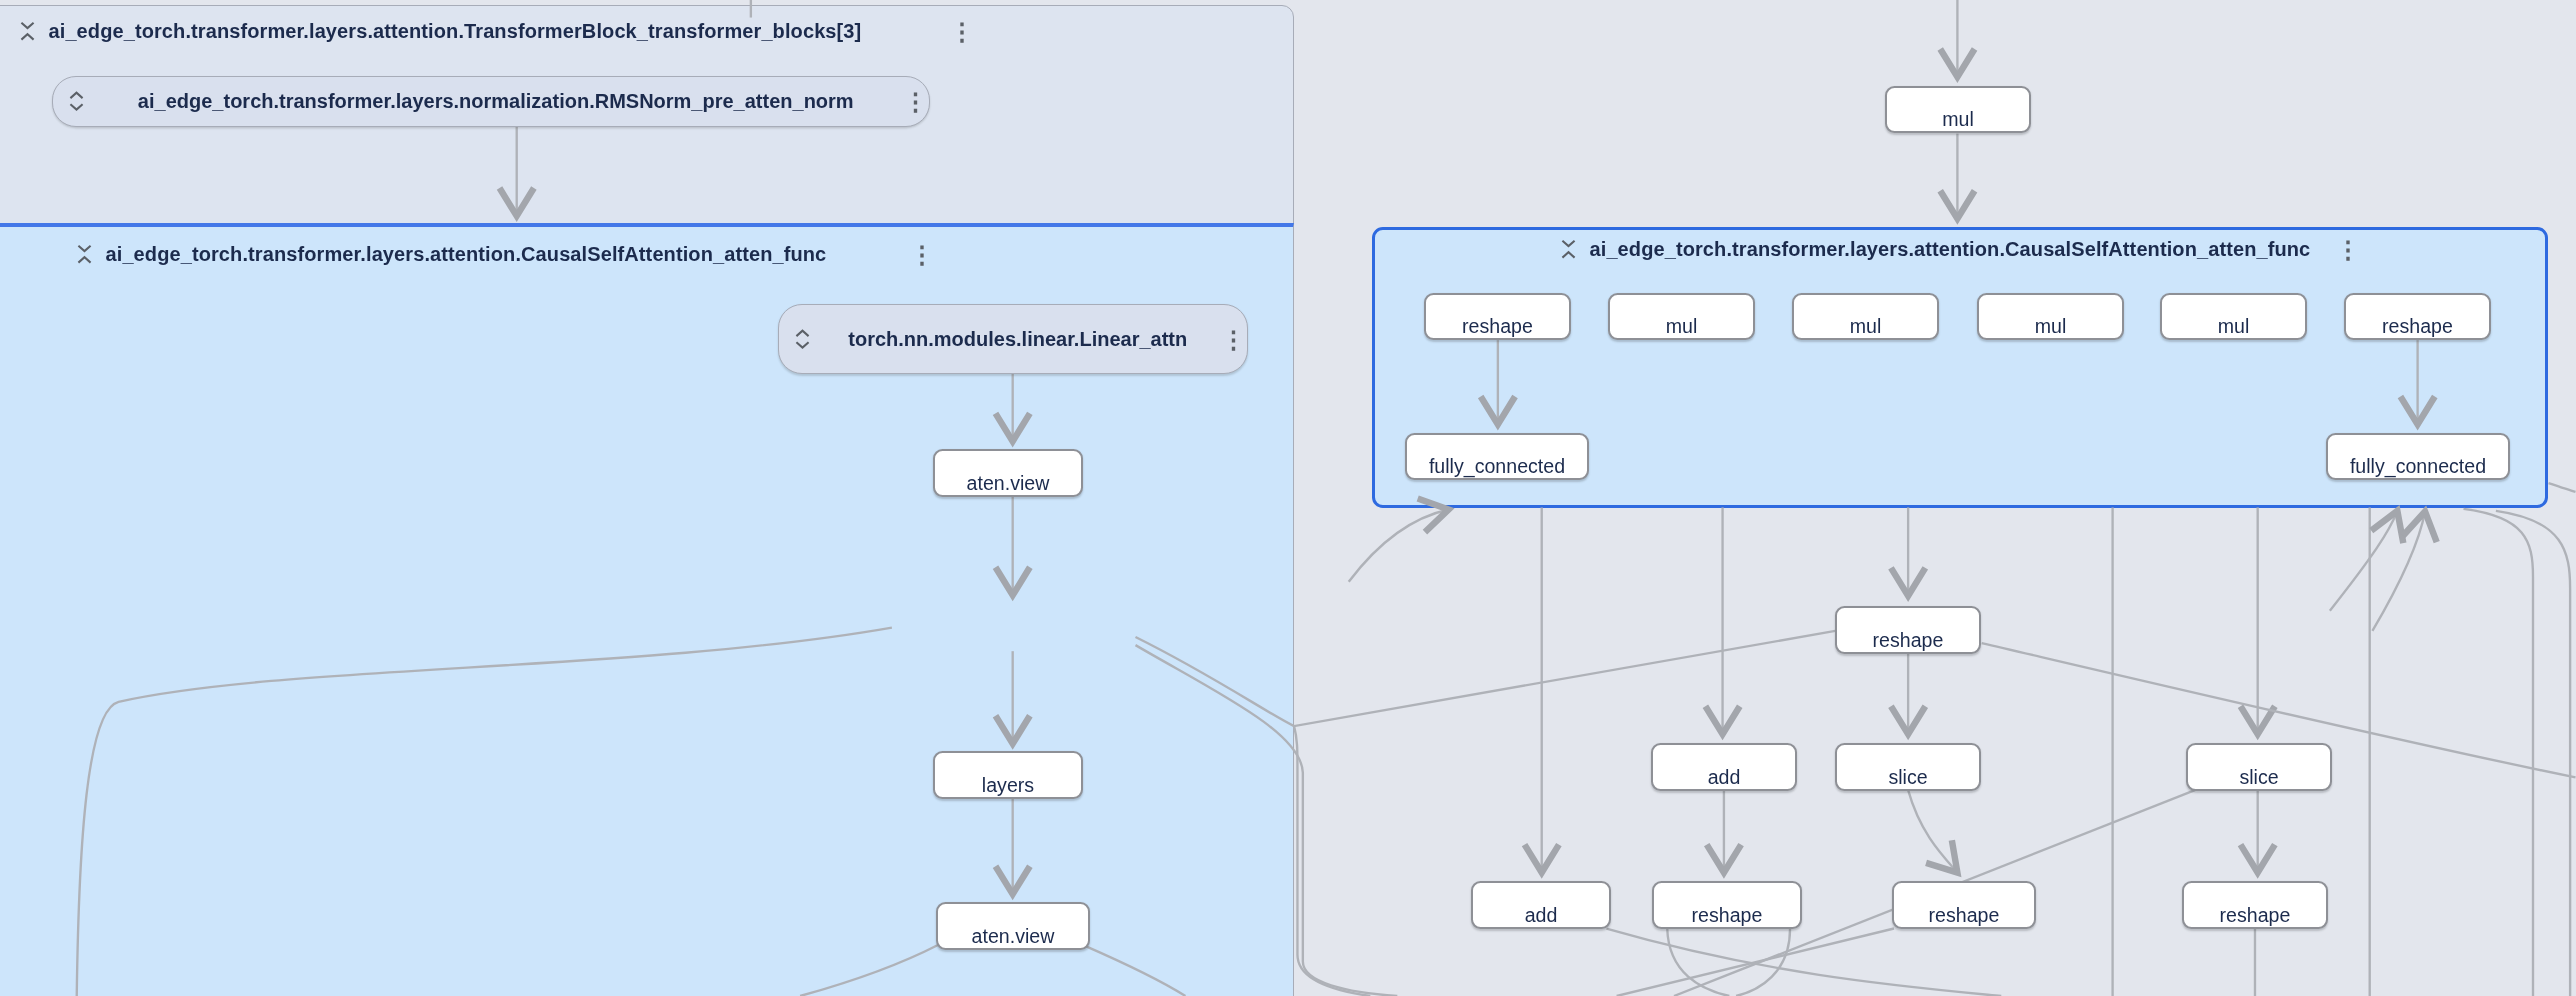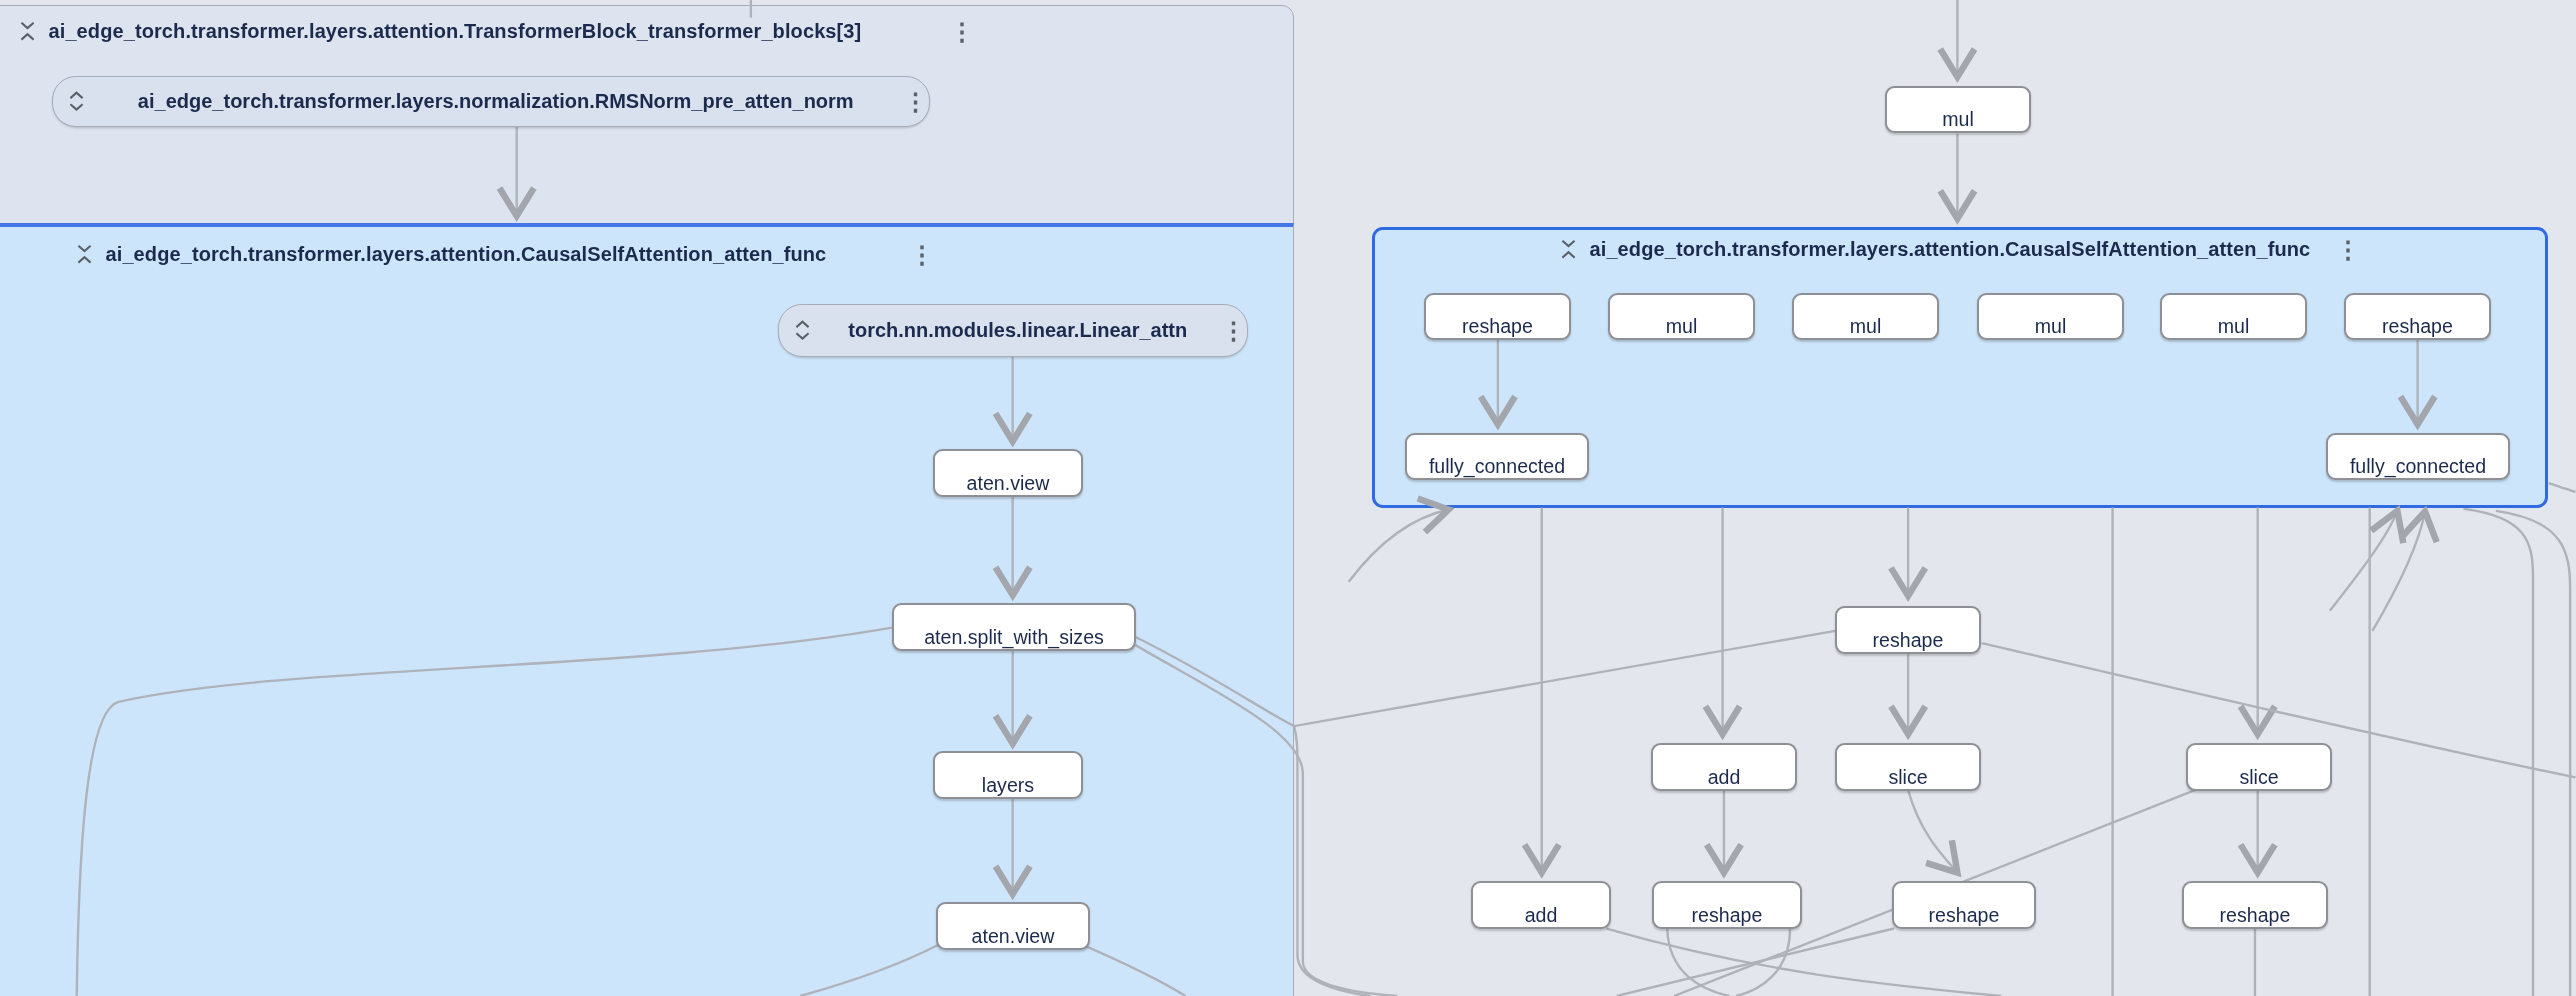--- a/index.html
+++ b/index.html
@@ -134,42 +134,39 @@
             <polyline points="5,11 14,3 23,11" fill="none" stroke="#5b6067" stroke-width="3"></polyline>
           </g>
           <g transform="translate(0,18)">
             <polyline points="5,3 14,11 23,3" fill="none" stroke="#5b6067" stroke-width="3"></polyline>
           </g>
         </svg>
       </span>
       <span class="lbl">ai_edge_torch.transformer.layers.normalization.RMSNorm_pre_atten_norm</span>
       <span class="kebab">⋮</span>
     </div>
-    <div class="cnode" style="left: 778px; top: 304px; width: 470px; height: 53px;">
+    <div class="cnode" style="left: 778px; top: 304px; width: 470px; height: 70px;">
       <span class="icon-btn">
         <svg width="19" height="23" viewBox="0 0 28 34">
           <g transform="translate(0,1)">
             <polyline points="5,11 14,3 23,11" fill="none" stroke="#5b6067" stroke-width="3"></polyline>
           </g>
           <g transform="translate(0,18)">
             <polyline points="5,3 14,11 23,3" fill="none" stroke="#5b6067" stroke-width="3"></polyline>
           </g>
         </svg>
       </span>
       <span class="lbl">torch.nn.modules.linear.Linear_attn</span>
       <span class="kebab">⋮</span>
     </div>
     <div class="node" style="left: 1885px; top: 86px; width: 146px; height: 47px;">
       <span class="lbl">mul</span>
     </div>
     <div class="node" style="left: 933px; top: 449px; width: 150px; height: 48px;">
       <span class="lbl">aten.view</span>
-    </div>
-    <div class="node" style="left: 892px; top: 603px; width: 244px; height: 48px;">
-      <span class="lbl">aten.split_with_sizes</span>
     </div>
     <div class="node" style="left: 933px; top: 751px; width: 150px; height: 48px;">
       <span class="lbl">layers</span>
     </div>
     <div class="node" style="left: 936px; top: 902px; width: 154px; height: 48px;">
       <span class="lbl">aten.view</span>
     </div>
     <div class="node" style="left: 1424px; top: 293px; width: 147px; height: 47px;">
       <span class="lbl">reshape</span>
     </div>

